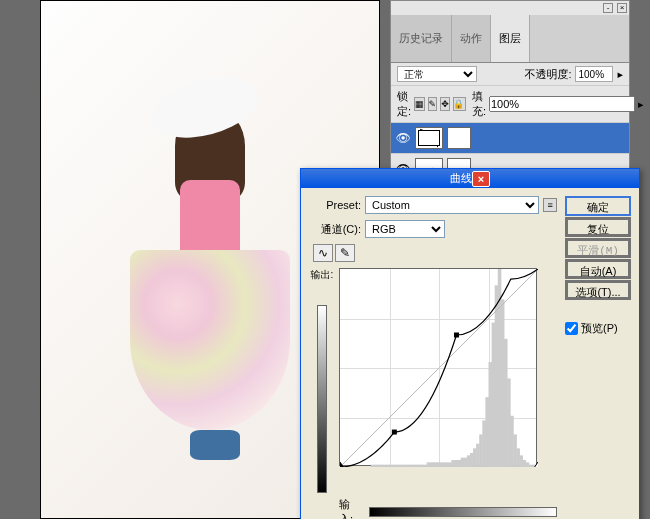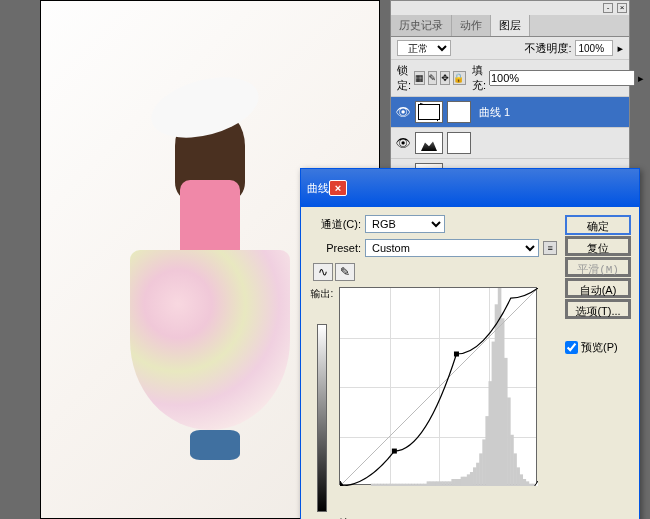--- a/index.html
+++ b/index.html
@@ -11,46 +11,46 @@
   .model { width: 180px; height: 440px; position: relative; }
   .hat { position: absolute; top: 40px; left: 30px; width: 110px; height: 55px; background: #f8f8f8; border-radius: 50%; transform: rotate(-15deg); }
   .hair { position: absolute; top: 70px; left: 55px; width: 70px; height: 90px; background: #4a3020; border-radius: 40% 40% 20% 20%; }
   .body-top { position: absolute; top: 140px; left: 60px; width: 60px; height: 80px; background: #f088a8; border-radius: 10px 10px 0 0; }
   .dress { position: absolute; top: 210px; left: 10px; width: 160px; height: 180px; background: radial-gradient(circle at 30% 30%, #f8d8e0 0%, #f0c8d8 20%, #e8e8c0 40%, #f0d0e0 60%, #f8e8e8 80%); border-radius: 10px 10px 50% 50%; }
   .shoes { position: absolute; bottom: 20px; left: 70px; width: 50px; height: 30px; background: #4070a0; border-radius: 20%; }
   
   
   .layers-panel { position: absolute; right: 20px; top: 0; width: 240px; background: #e6e6e6; border: 1px solid #888; }
   .lp-tabs { display: flex; background: #d0d0d0; border-bottom: 1px solid #888; }
-  .lp-tab { padding: 3px 8px; background: #c8c8c8; border-right: 1px solid #aaa; color: #555; }
+  .lp-tab { padding: 16px 8px; background: #c8c8c8; border-right: 1px solid #aaa; color: #555; }
   .lp-tab.active { background: #e6e6e6; color: #000; }
   .lp-close-strip { display: flex; justify-content: flex-end; padding: 2px; gap: 4px; }
   .lp-close-strip span { width: 10px; height: 10px; border: 1px solid #888; font-size: 8px; text-align: center; line-height: 8px; }
   .lp-opts { display: flex; align-items: center; padding: 3px 6px; gap: 4px; border-bottom: 1px solid #ccc; }
   .lp-opts select, .lp-opts input { font-size: 10px; border: 1px solid #aaa; background: #fff; padding: 1px 2px; height: 16px; }
-  .lp-opts .modebox { width: 54px; text-align: center; }
+  .lp-opts .modebox { width: 80px; }
   .lp-opts .pctbox { width: 38px; }
   .lp-lock { display: flex; align-items: center; padding: 3px 6px; gap: 3px; border-bottom: 1px solid #ccc; }
   .lp-lock .ic { width: 14px; height: 14px; border: 1px solid #999; background: #ddd; font-size: 9px; text-align: center; line-height: 12px; }
   .layer-row { display: flex; align-items: center; padding: 4px 4px; border-bottom: 1px solid #ccc; gap: 4px; }
   .layer-row.selected { background: #3970c4; color: #fff; }
   .eye { width: 16px; text-align: center; font-size: 12px; }
   .thumb { width: 28px; height: 22px; background: #fff; border: 1px solid #666; display: inline-block; position: relative; }
   .thumb.curves::after { content: ""; position: absolute; inset: 2px; border: 1px solid #000; background: linear-gradient(to bottom right, #fff, #fff); }
   .thumb.curves::before { content: ""; position: absolute; left: 4px; top: 4px; right: 4px; bottom: 4px; border-top: 1px solid #000; border-right: 1px solid #000; transform: skewY(20deg); }
   .thumb.levels { background: #fff; }
   .thumb.levels::after { content: ""; position: absolute; bottom: 2px; left: 3px; right: 3px; height: 12px; background: linear-gradient(to top, #000 0%, #666 100%); clip-path: polygon(10% 100%, 30% 30%, 50% 60%, 70% 20%, 90% 100%); }
   .mask { width: 24px; height: 22px; background: #fff; border: 1px solid #666; }
   .thumb.img-thumb { background: linear-gradient(135deg, #fefdfc, #e8e0d8); }
   .layer-name { flex: 1; padding-left: 4px; }
   .lockic { font-size: 11px; }
   
   
   .curves-dialog { position: absolute; left: 300px; top: 168px; width: 340px; background: #ece9d8; border: 1px solid #0054e3; box-shadow: 2px 2px 6px rgba(0,0,0,0.4); }
-  .cd-title { background: linear-gradient(to bottom, #3b77dd, #0054e3); color: #fff; padding: 4px 6px; display: flex; justify-content: flex-start; align-items: center; height: 38px; }
+  .cd-title { background: linear-gradient(to bottom, #3b77dd, #0054e3); color: #fff; padding: 4px 14px; display: flex; justify-content: center; align-items: center; height: 19px; }
   .cd-close { width: 18px; height: 16px; background: #e04030; color: #fff; text-align: center; line-height: 14px; border: 1px solid #fff; border-radius: 2px; font-weight: bold; }
   .cd-body { display: flex; padding: 8px; gap: 8px; }
   .cd-left { flex: 1; }
   .cd-row { display: flex; align-items: center; gap: 4px; margin-bottom: 6px; }
   .cd-row label { width: 52px; text-align: right; }
   .cd-row select, .cd-row input { border: 1px solid #7f9db9; background: #fff; font-size: 11px; height: 18px; padding: 0 2px; }
   .cd-preset { flex: 1; }
   .cd-channel { width: 80px; }
   .cd-draw-btns { display: flex; gap: 2px; }
   .cd-draw-btns span { width: 20px; height: 18px; border: 1px solid #888; background: #eee; text-align: center; font-size: 12px; line-height: 16px; }
@@ -115,21 +115,20 @@
     <span style="flex:1"></span>
     <span>填充:</span>
     <input class="pctbox" value="100%" style="">
     <span>▸</span>
   </div>
   <div id="layer-list">
       <div class="layer-row selected">
         <span class="eye">👁</span>
         <span class="thumb curves"></span>
         <span class="mask"></span>
-        <span class="layer-name">曲线 1</span>
       </div>
       <div class="layer-row">
         <span class="eye">👁</span>
         <span class="thumb levels"></span>
         <span class="mask"></span>
       </div>
       <div class="layer-row">
         <span class="eye">👁</span>
         <span class="thumb img-thumb"></span>
         <span class="layer-name">背景</span>
@@ -138,32 +137,32 @@
     </div>
 </div>
 
 <div class="curves-dialog">
   <div class="cd-title">
     <span>曲线</span>
     <span class="cd-close">×</span>
   </div>
   <div class="cd-body">
     <div class="cd-left">
-      <div class="cd-row">
-        <label>通道(C):</label>
-        <select class="cd-channel">
-          <option>RGB</option>
-        </select>
-      </div>
       <div class="cd-row">
         <label>Preset:</label>
         <select class="cd-preset">
           <option>Custom</option>
         </select>
         <span class="menu-ic">≡</span>
+      </div>
+      <div class="cd-row">
+        <label>通道(C):</label>
+        <select class="cd-channel">
+          <option>RGB</option>
+        </select>
       </div>
       <div class="cd-row" style="margin-left:4px">
         <div class="cd-draw-btns">
           <span>∿</span>
           <span>✎</span>
         </div>
       </div>
       <div class="cd-graph-wrap">
         <div class="cd-output-col">
           <span class="cd-output-label">输出:</span>

